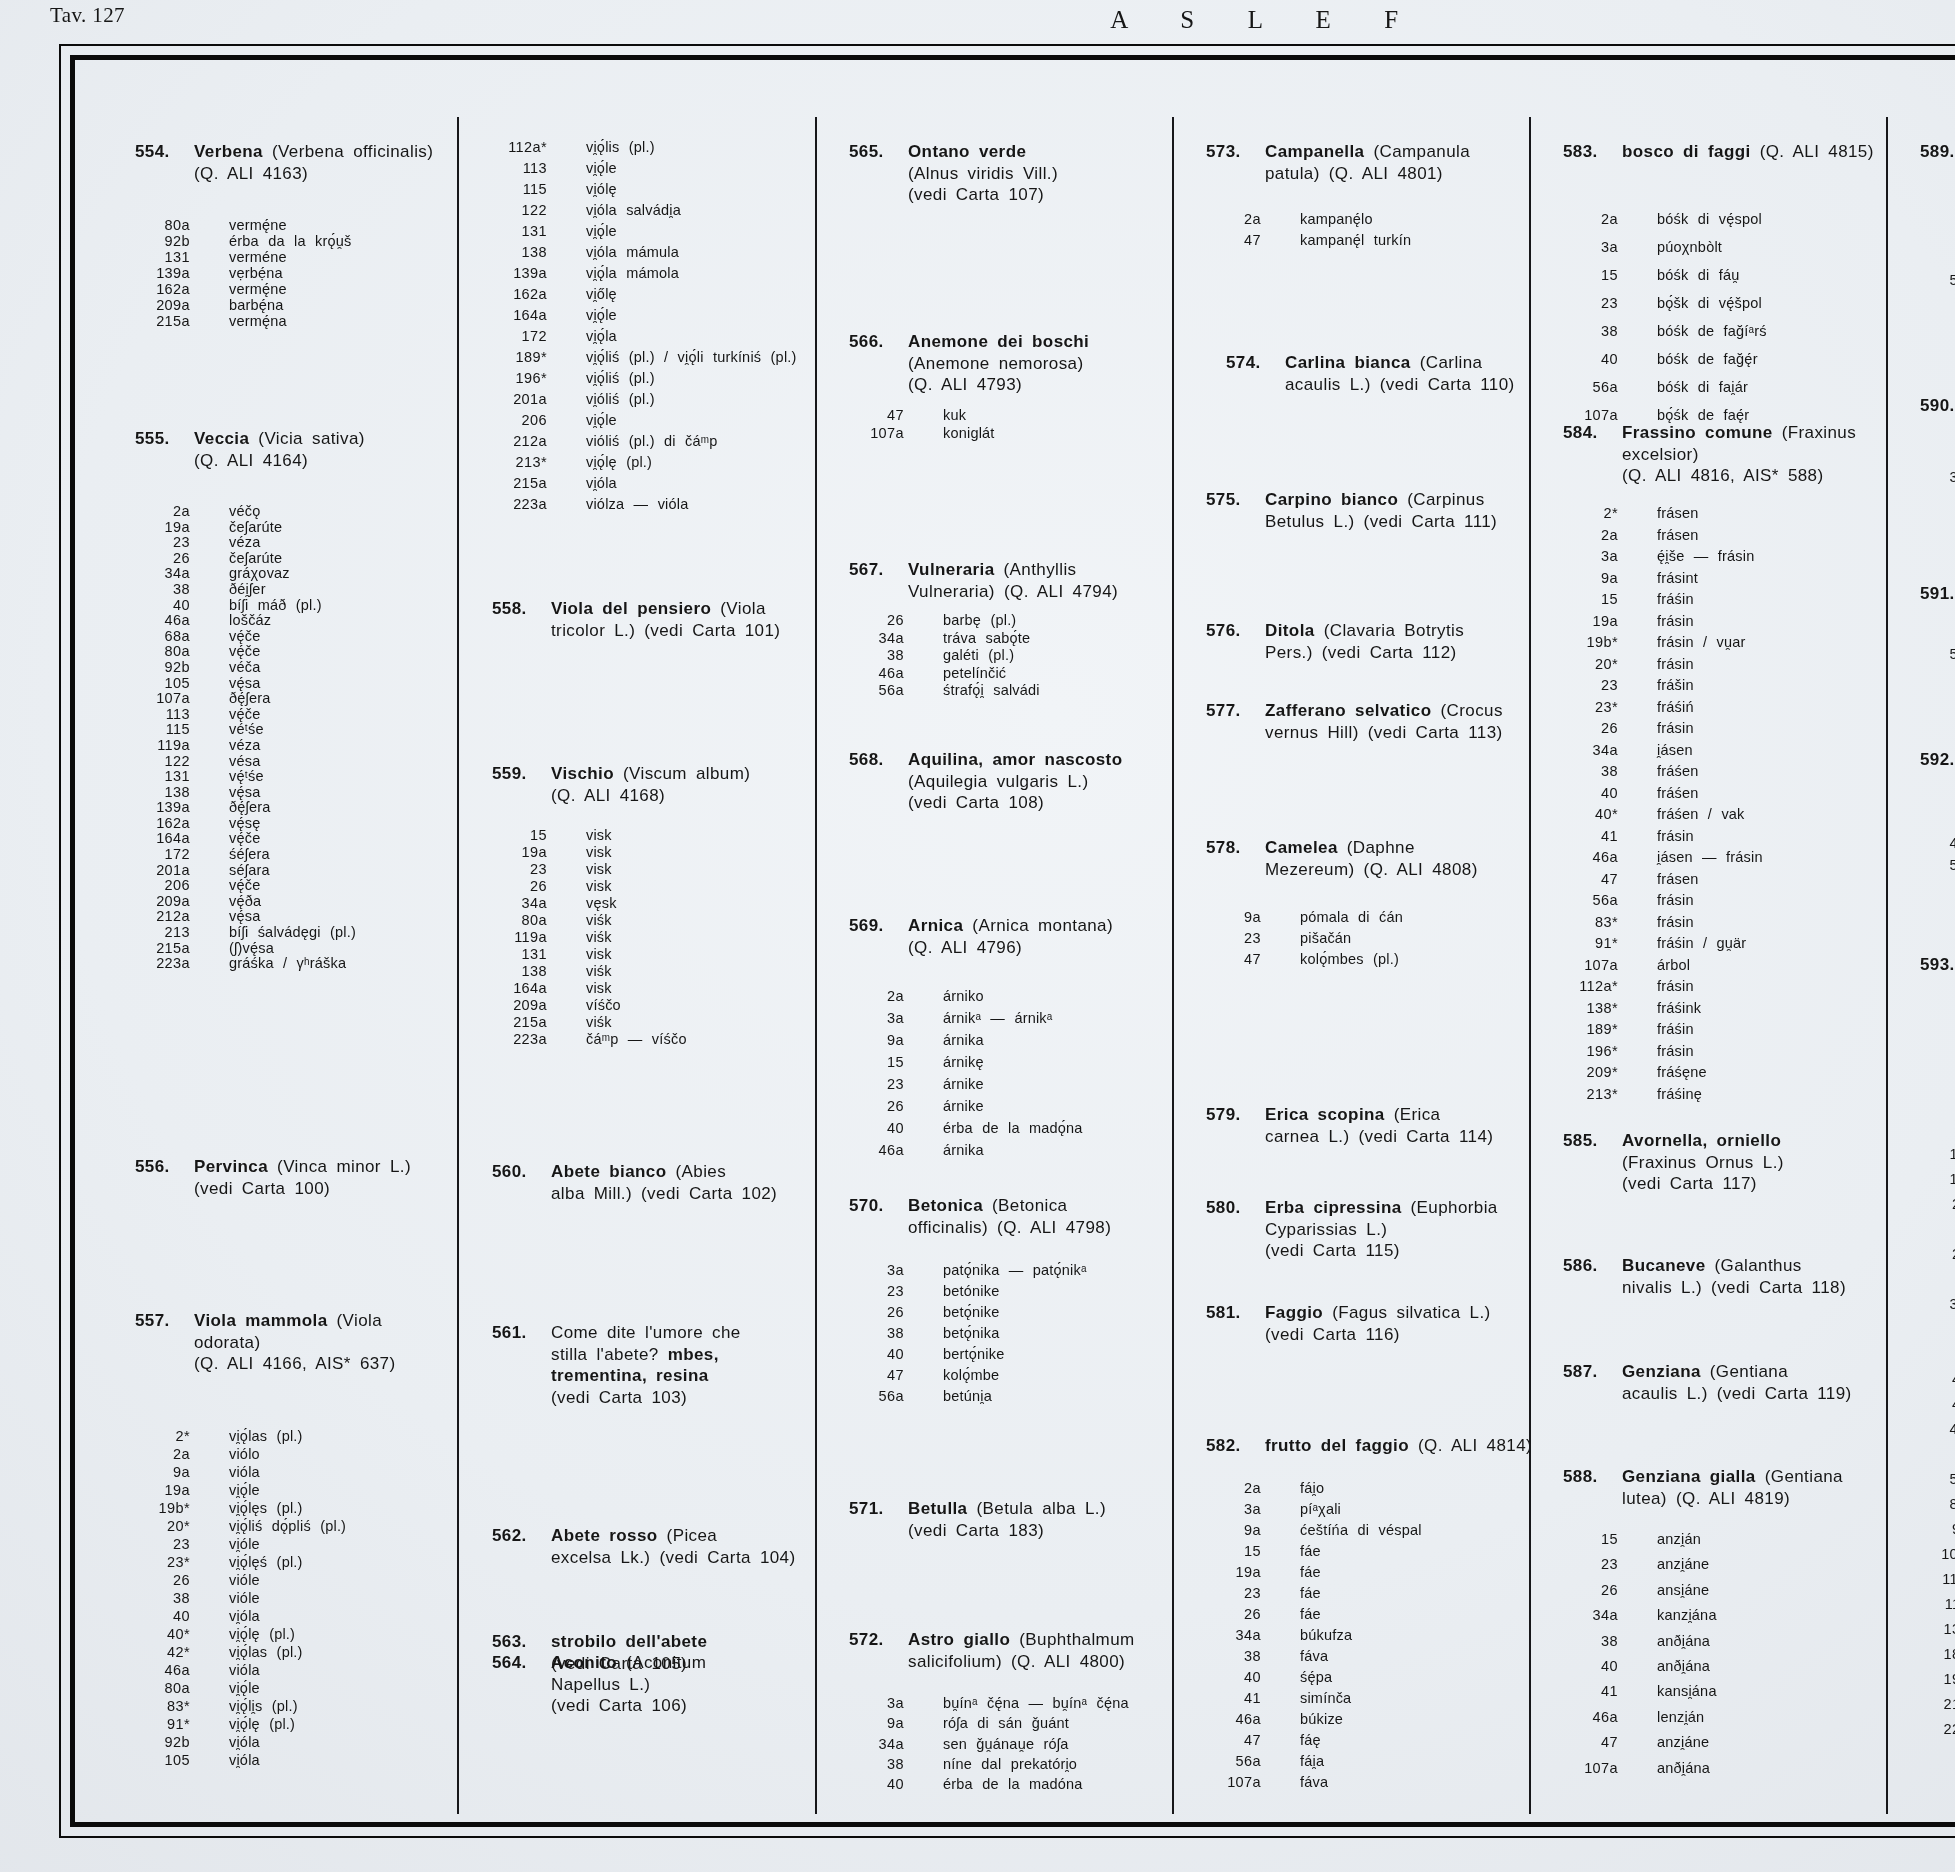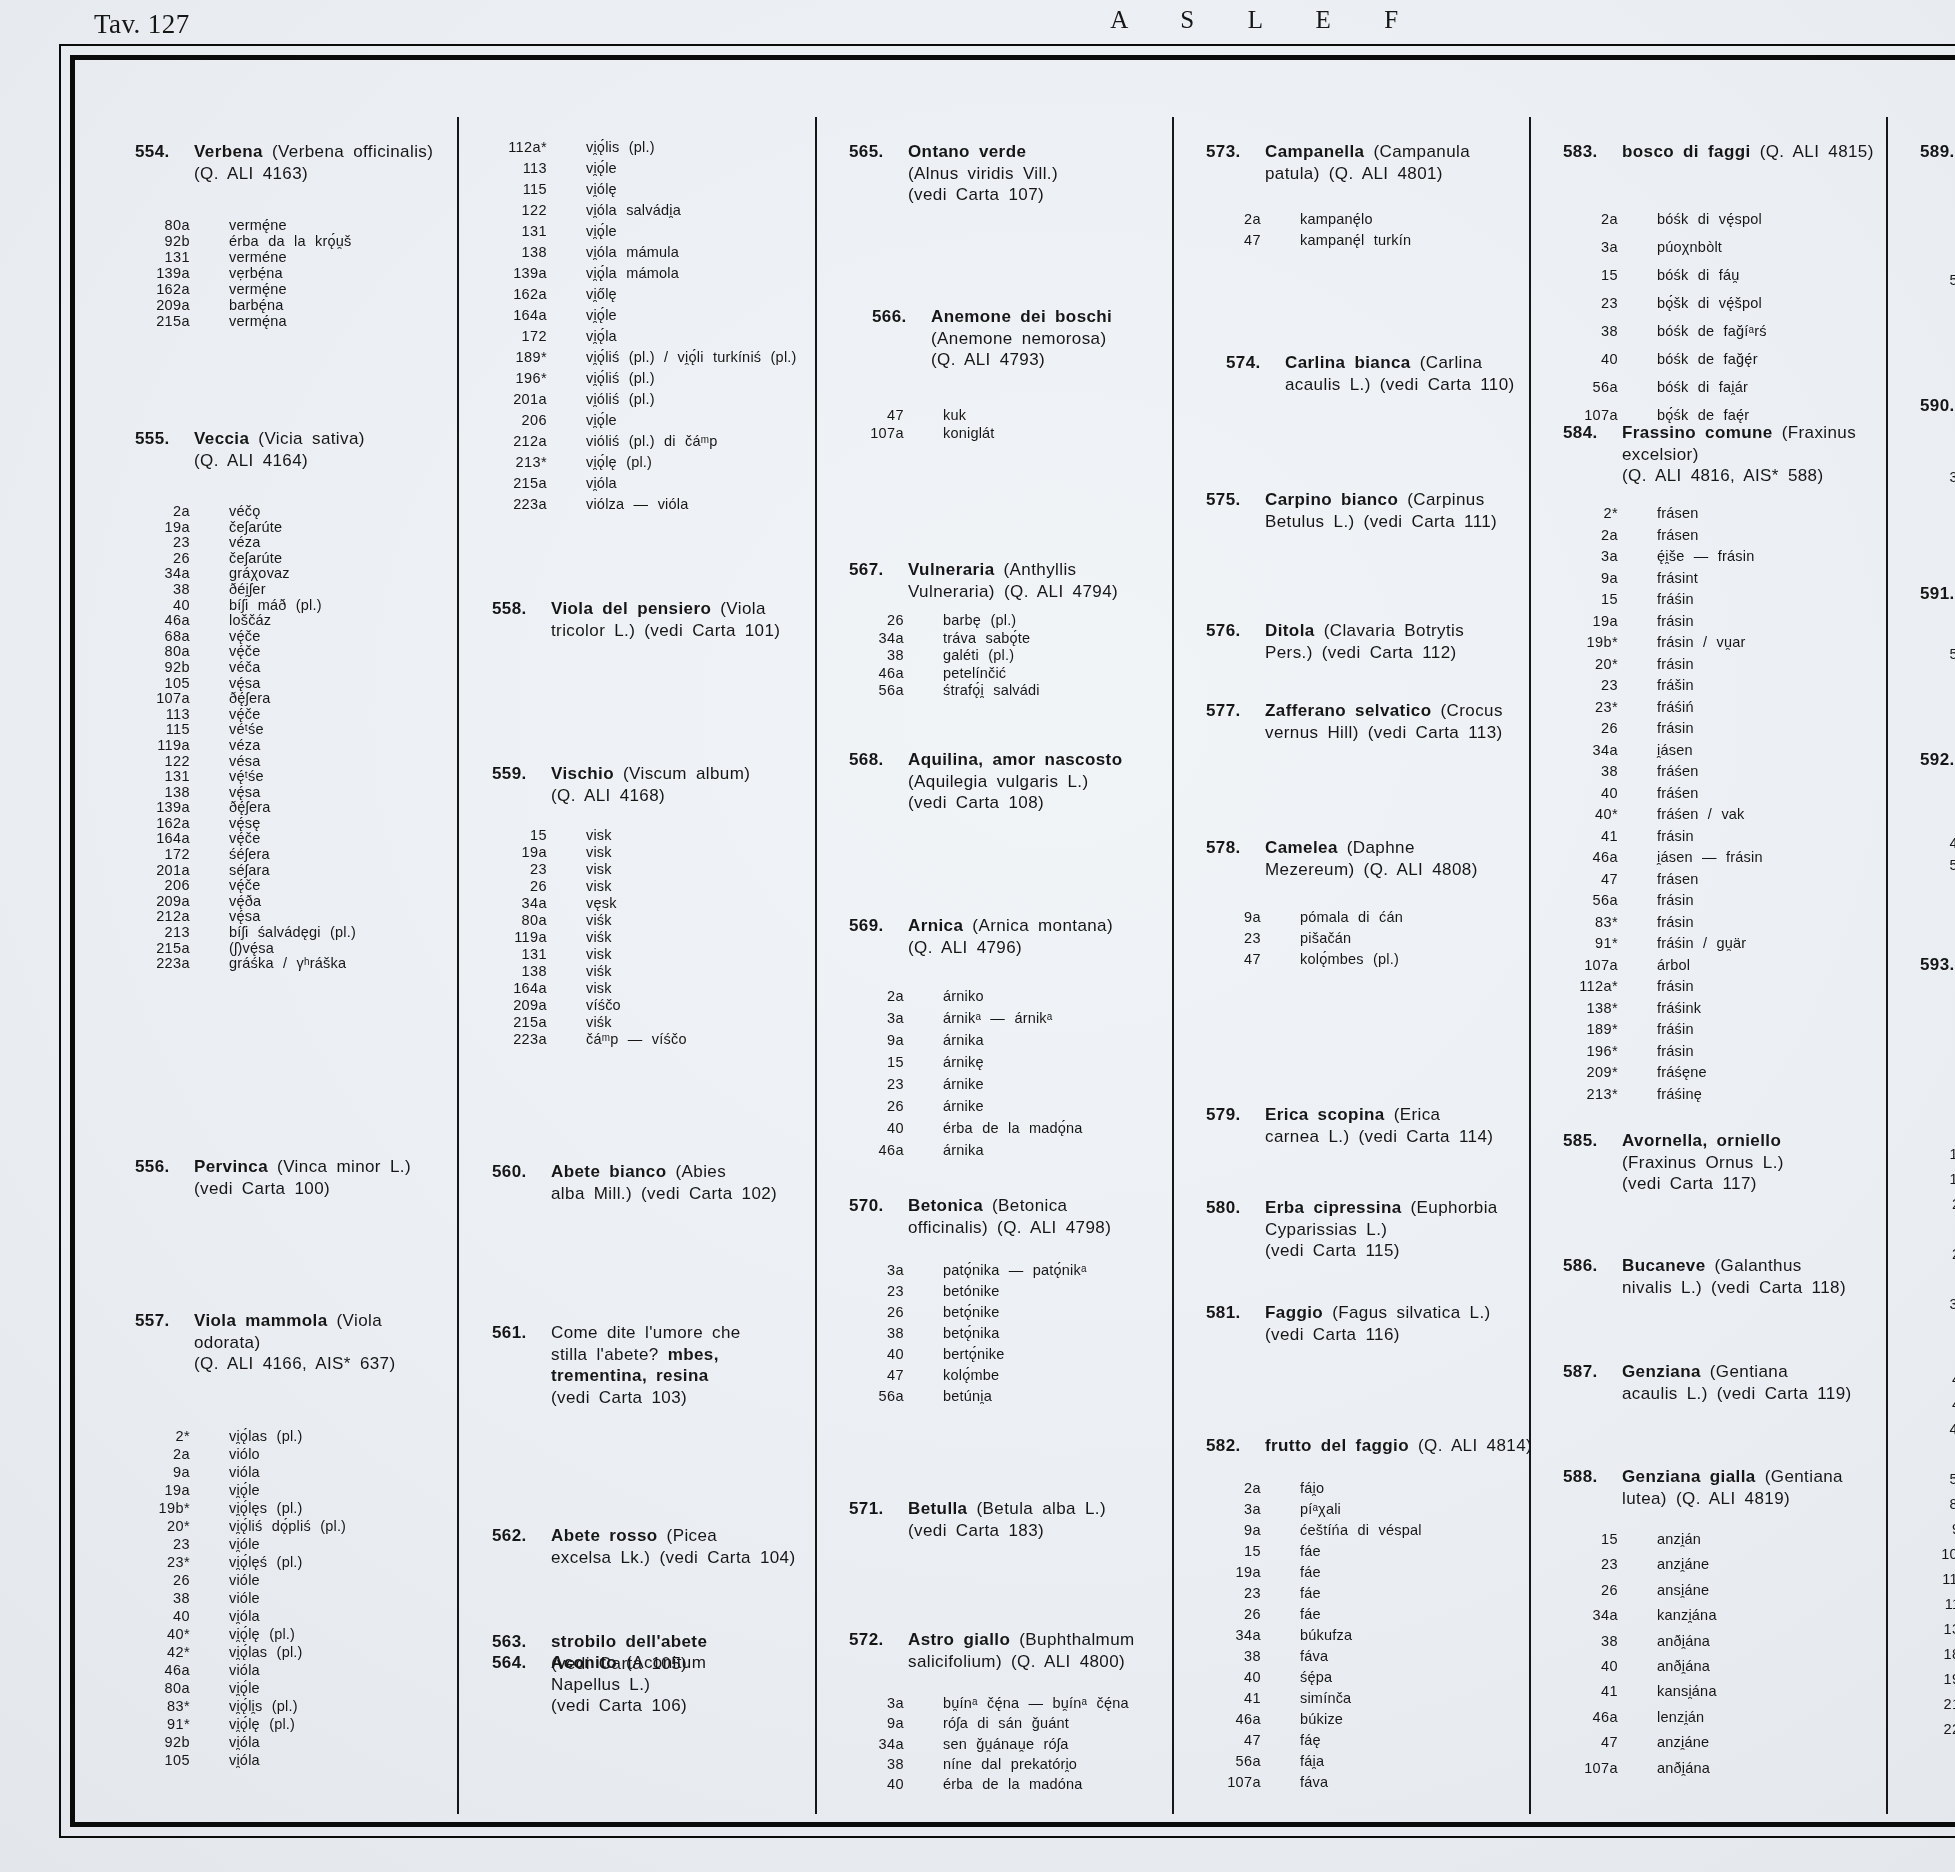--- a/index.html
+++ b/index.html
@@ -1,21 +1,21 @@
 <!DOCTYPE html>
 <html style="font-size:6.3px"><head>
 <meta charset="utf-8">
 <style>
   html,body{margin:0;padding:0;}
   body{width:2346px;height:1873px;background:#dfe3e8;}
   #sheet{position:absolute;left:0;top:0;width:2346px;height:1873px;
     background:radial-gradient(ellipse at 45% 38%, #f1f4f7 0%, #eaeef2 55%, #e1e5ea 100%);
     font-family:"Liberation Sans","DejaVu Sans",sans-serif;color:#161616;overflow:hidden;}
   .serif{font-family:"Liberation Serif","DejaVu Serif",serif;}
-  #tav{position:absolute;left:50px;top:9px;font-size:27px;letter-spacing:0.4px;margin-left:44px;}
+  #tav{position:absolute;left:50px;top:3px;font-size:21px;letter-spacing:0.4px;}
   #masthead{position:absolute;left:0;top:5.5px;width:2346px;text-align:center;
     font-size:25px;word-spacing:44px;padding-left:164px;box-sizing:border-box;letter-spacing:1.6px;}
   .frame-outer{position:absolute;left:59px;top:44px;width:2231px;height:1794px;
     border:2px solid #0b0b0b;box-sizing:border-box;}
   .frame-inner{position:absolute;left:70px;top:55px;width:2210px;height:1772px;
     border:5.5px solid #0b0b0b;box-sizing:border-box;}
   .vrule{position:absolute;top:117px;height:1697px;width:1.6px;background:#17171a;}
   .col{position:absolute;top:0;width:348px;}
   .head{position:absolute;left:0;width:356px;font-size:17px;line-height:21.5px;
     letter-spacing:0.4px;word-spacing:3.9px;}
@@ -186,21 +186,21 @@
           <div class="hline cont"><span class="r">Napellus L.)</span></div>
           <div class="hline cont"><span class="r">(vedi Carta 106)</span></div>
         </div>
       </div>
       <div class="col" style="left: 849px;">
         <div class="head" style="top: 141px;">
           <div class="hline"><span class="enum">565.</span><span class="b">Ontano verde</span></div>
           <div class="hline cont"><span class="r">(Alnus viridis Vill.)</span></div>
           <div class="hline cont"><span class="r">(vedi Carta 107)</span></div>
         </div>
-        <div class="head" style="top: 306px; margin-left: 23px;">
+        <div class="head" style="top: 331px;">
           <div class="hline"><span class="enum">566.</span><span class="b">Anemone dei boschi</span></div>
           <div class="hline cont"><span class="r">(Anemone nemorosa)</span></div>
           <div class="hline cont"><span class="r">(Q. ALI 4793)</span></div>
         </div>
         <div class="items" style="top: 407px; line-height: 17.6px;">
           <div class="row"><span class="code">47</span><span class="form">kuk</span></div>
           <div class="row"><span class="code">107a</span><span class="form">koniglát</span></div>
         </div>
         <div class="head" style="top: 559px;">
           <div class="hline"><span class="enum">567.</span><span class="b">Vulneraria</span><span class="r"> (Anthyllis</span></div>

